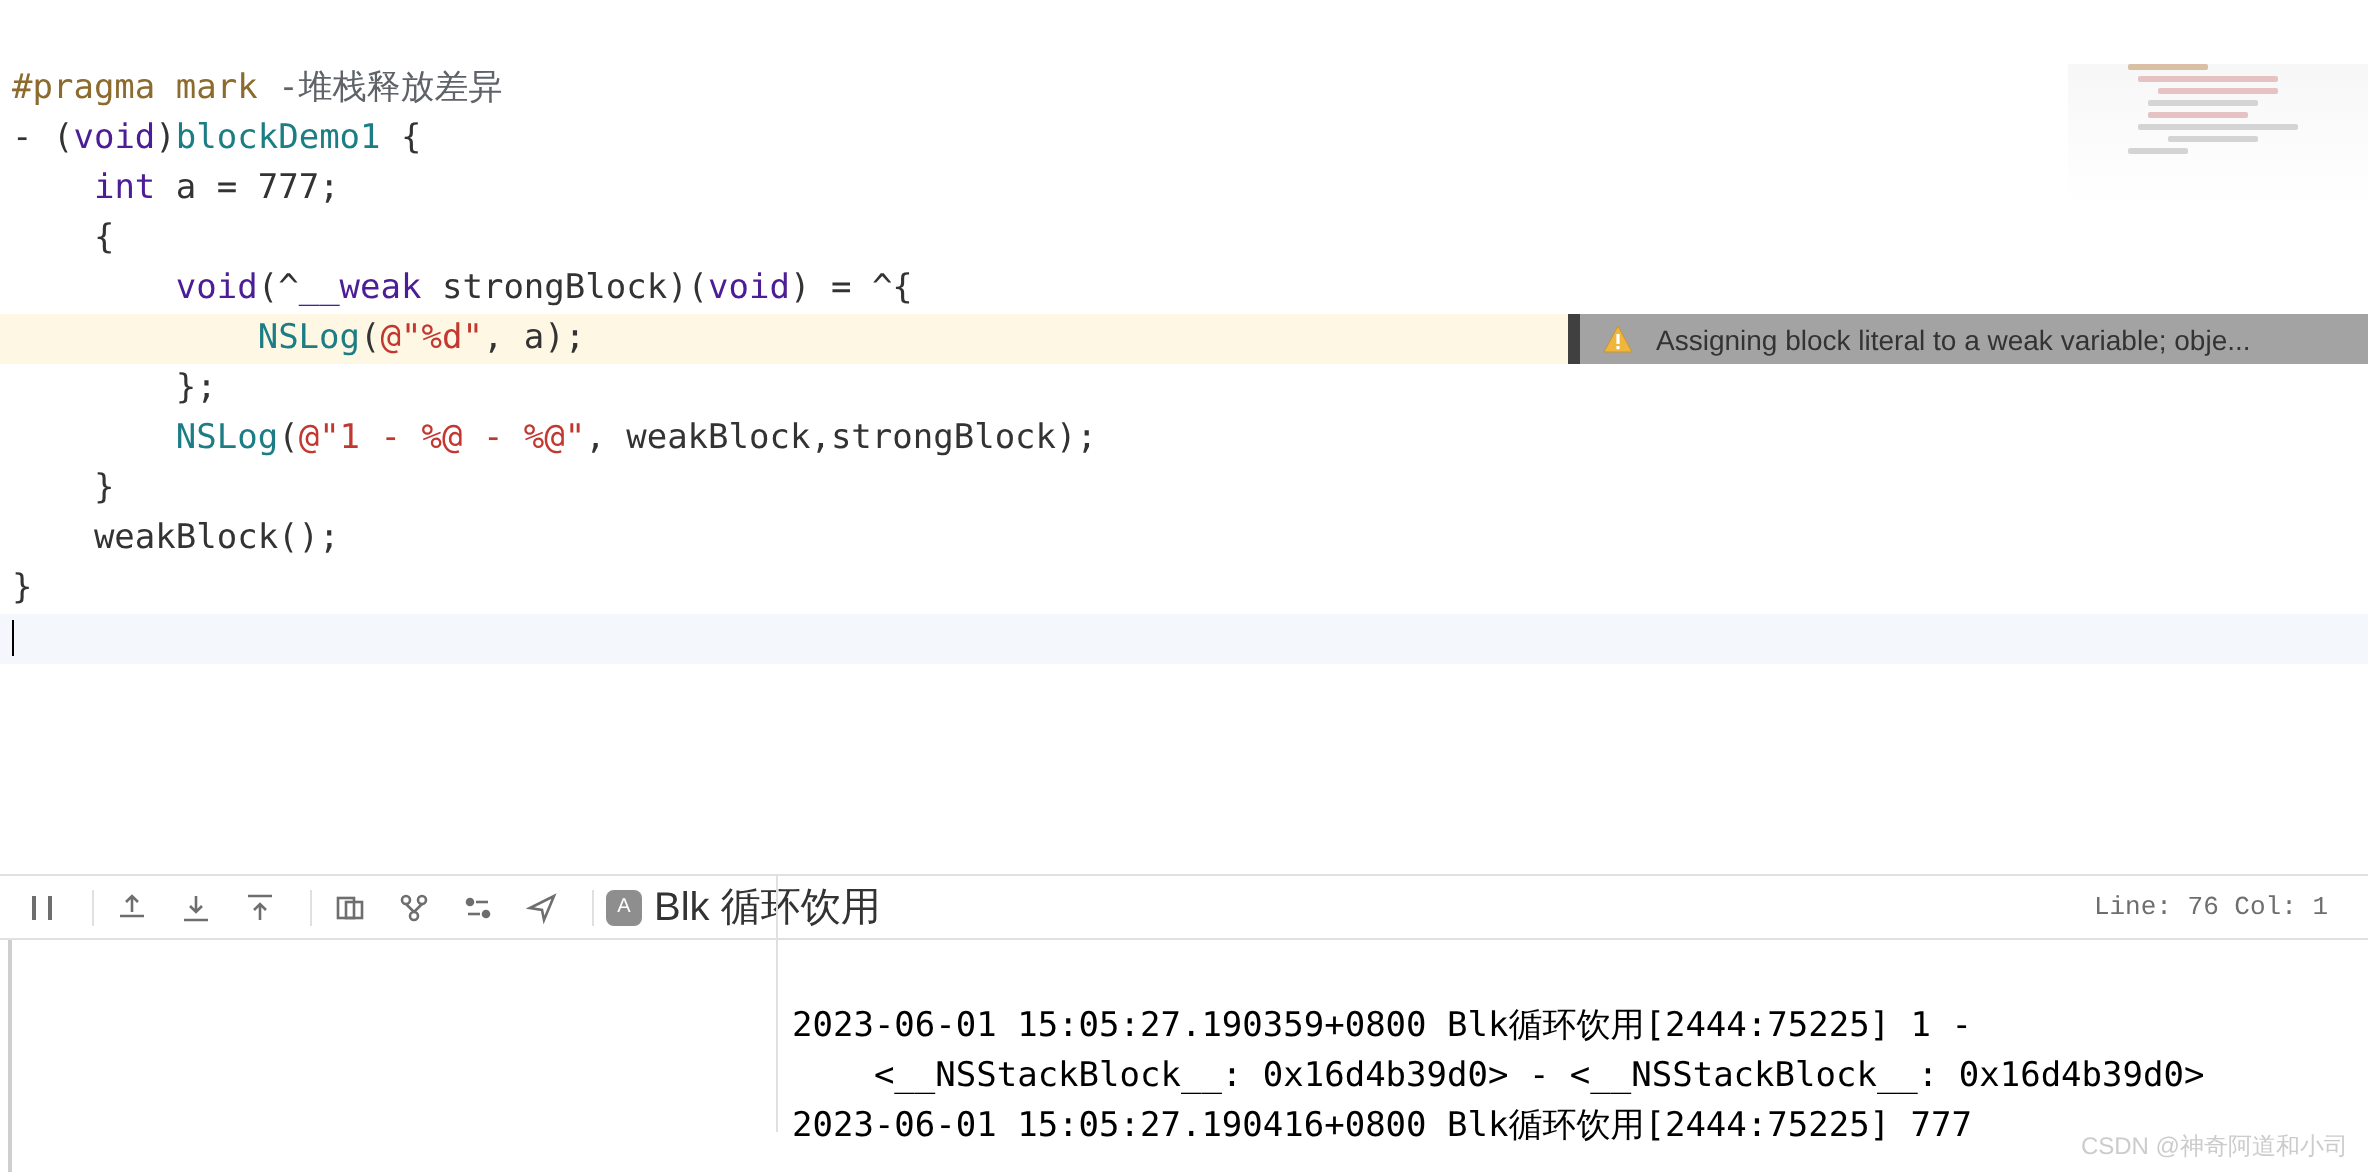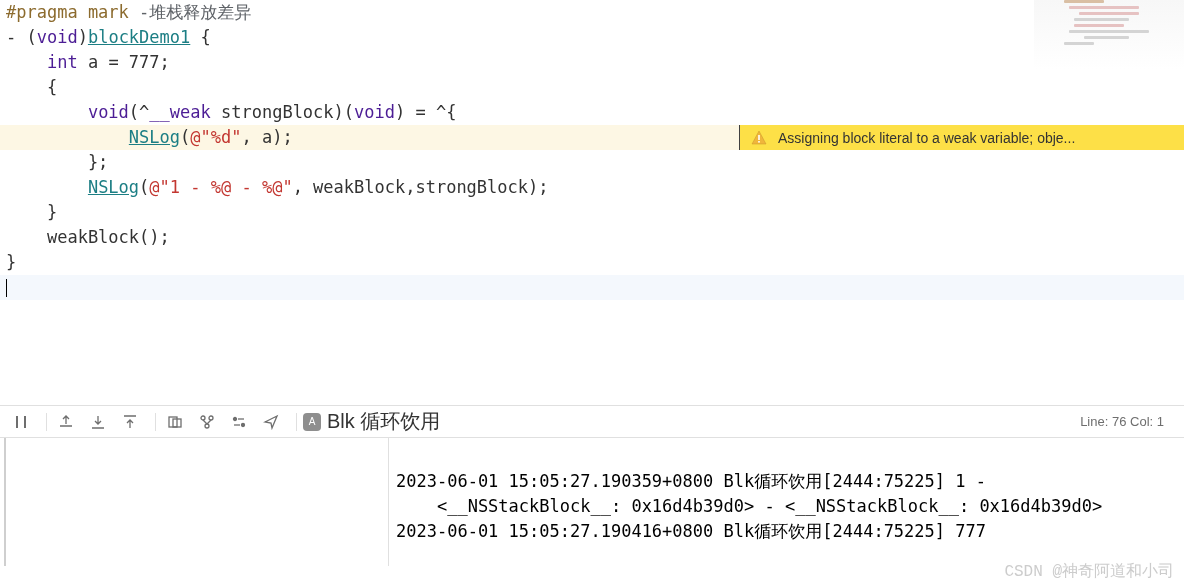--- a/index.html
+++ b/index.html
@@ -1,46 +1,46 @@
 <!DOCTYPE html>
 <html><head>
 <meta charset="utf-8">
 <style>
   * { margin:0; padding:0; box-sizing:border-box; }
   body { font-family: "SF Mono","Menlo","Consolas",monospace; background:#fff; color:#333; font-size:16px; width:1184px; height:586px; position:relative; overflow:hidden; }
-  .code-area { position:relative; height:406px; overflow:hidden; border-bottom:1px solid #e0e0e0; }
+  .code-area { position:relative; height:406px; overflow:hidden; border-bottom:1px solid #e0e0e0;margin-top:32px; }
   .code-line { white-space:pre; padding-left:6px; line-height:25px; height:25px; font-size:17px; }
   .cursor-line { background:#f4f8fd; }
   .cursor-bar { display:inline-block; width:1px; height:18px; background:#000; vertical-align:middle; }
   
   .kw-pragma { color:#8c6b2e; } 
   .kw-type { color:#4c1d95; }
-  .kw-func { color:#1c7e84;text-decoration:underline; } 
+  .kw-func { color:#1c7e84; } 
   .kw-str { color:#c33731; } 
   .kw-raw { color:#333; }
   .kw-comment { color:#5f6368; } 
 
   .warning-bg { position:absolute; left:0; right:0; top:125px; height:25px; background:#fdf7e4; z-index:-1; }
-  .warning-banner { position:absolute; top:125px; right:0; width:445px; height:25px; background:#fde047; display:flex; align-items:center; font-family:-apple-system,Helvetica,Arial,sans-serif; font-size:14px; color:#333; border-left:1px solid #404040; z-index:10; }
+  .warning-banner { position:absolute; top:125px; right:0; width:400px; height:25px; background:#a3a3a3; display:flex; align-items:center; font-family:-apple-system,Helvetica,Arial,sans-serif; font-size:14px; color:#333; border-left:6px solid #404040; z-index:10; }
   .warn-icon { margin:0 10px; color:#d6a02b; font-size:14px; display:inline-flex; align-items:center; justify-content:center; width:18px; height:18px; }
   .warn-icon svg { width:16px; height:16px; }
 
   .toolbar { height:32px; border-bottom:1px solid #e0e0e0; display:flex; align-items:center; padding:0 8px; font-family:-apple-system,Helvetica,Arial,sans-serif; color:#6e6e6e; }
   .toolbar .tool { width:26px; height:24px; display:flex; align-items:center; justify-content:center; margin-right:6px; }
   .toolbar .tool svg { width:16px; height:16px; stroke:#6e6e6e; fill:none; stroke-width:1.3; }
   .toolbar .divider { width:1px; height:18px; background:#e0e0e0; margin:0 6px; }
   .toolbar .scheme-icon { width:18px; height:18px; background:#8e8e8e; border-radius:4px; display:flex; align-items:center; justify-content:center; color:#fff; font-size:10px; margin-right:6px; }
   .toolbar .scheme-name { font-size:20px; color:#333; }
   .toolbar .spacer { flex:1; }
-  .toolbar .line-col { font-size:13px; color:#6e6e6e; margin-right:12px; }
+  .toolbar .line-col { font-size:13px; color:#6e6e6e; margin-right:12px;font-family:Liberation Mono, monospace; }
 
   .console { padding:6px 0 6px 390px; font-size:17px; line-height:25px; white-space:pre; font-weight:normal; color:#000; height:calc(586px - 406px - 32px - 20px); border-left:2px solid #cfcfcf; margin-left:4px; position:relative; }
   .console-border { position:absolute; left:388px; top:438px; bottom:20px; width:1px; background:#e0e0e0; }
 
-  .watermark { position:absolute; right:10px; bottom:4px; font-family:Liberation Mono, monospace; font-size:16px; color:#ccc;margin-top:28px; }
+  .watermark { position:absolute; right:10px; bottom:4px; font-family:Liberation Sans, sans-serif; font-size:12px; color:#ccc;margin-top:28px; }
 
   .minimap { position:absolute; top:0; right:0; width:150px; height:70px; background:linear-gradient(#f7f7f7,#fff); }
   .minimap .mm-line { height:3px; margin-bottom:3px; border-radius:1px; }
 </style>
 </head>
 <body>
 
 <div class="code-area">
   <div class="warning-bg"></div>
 

